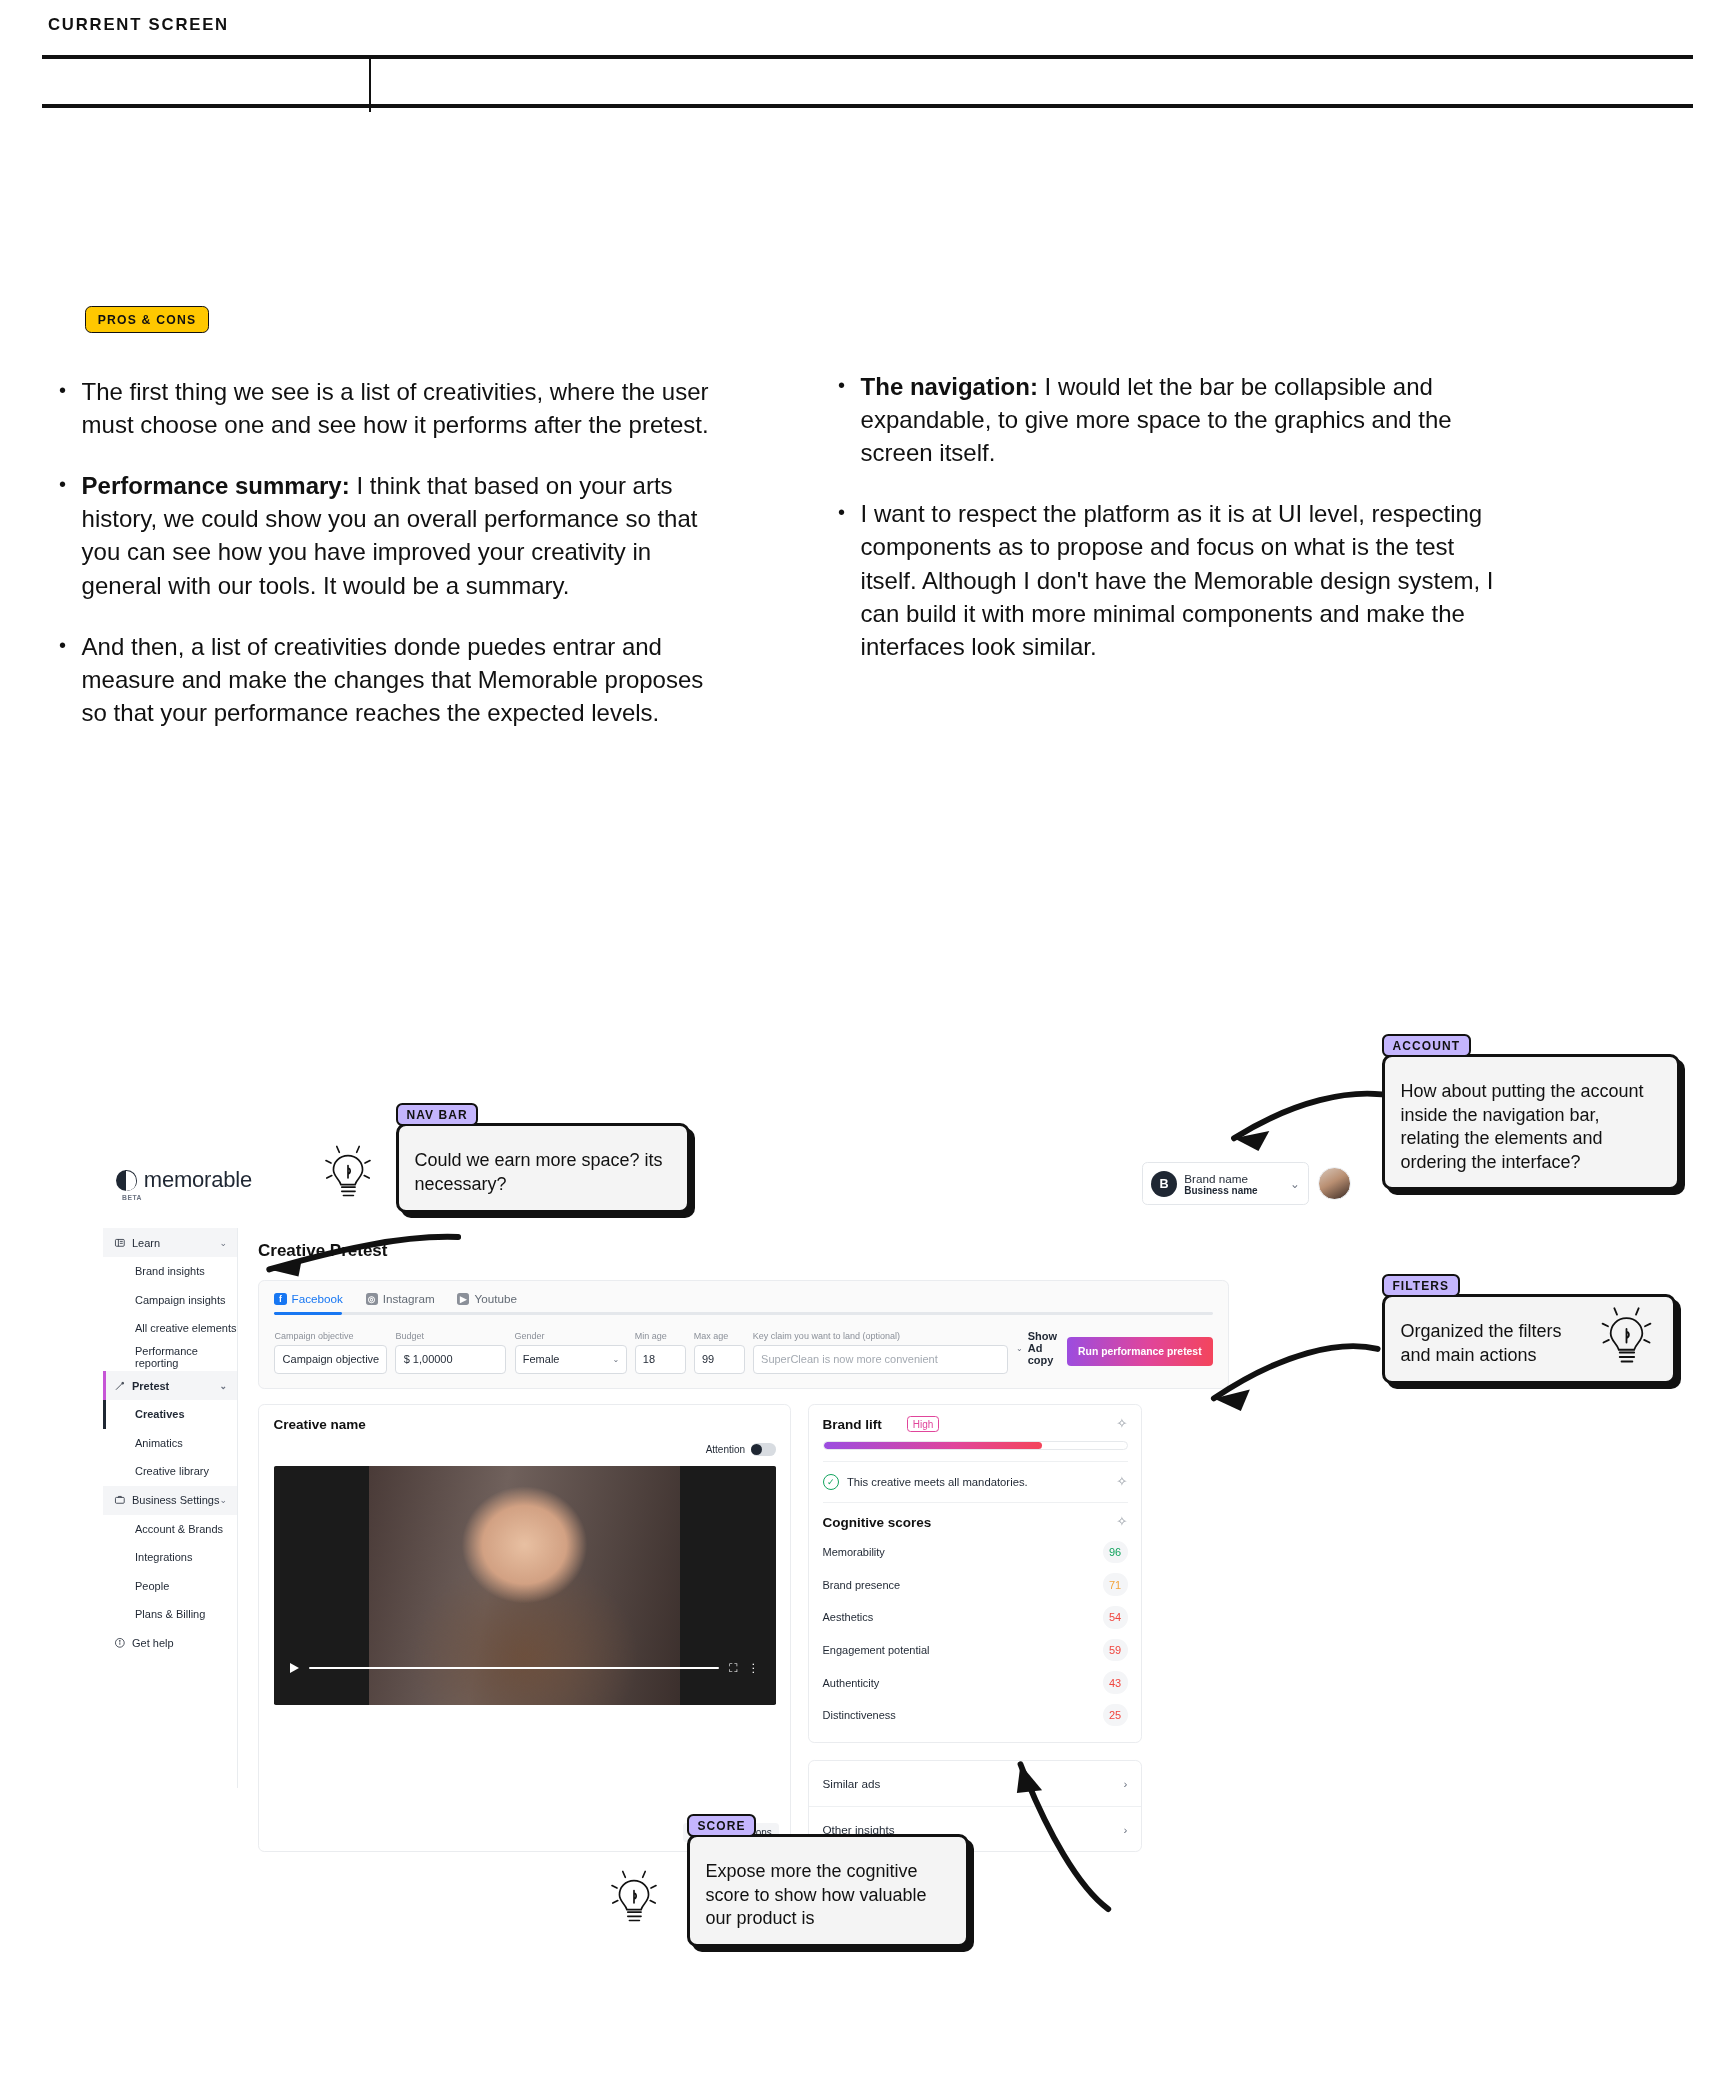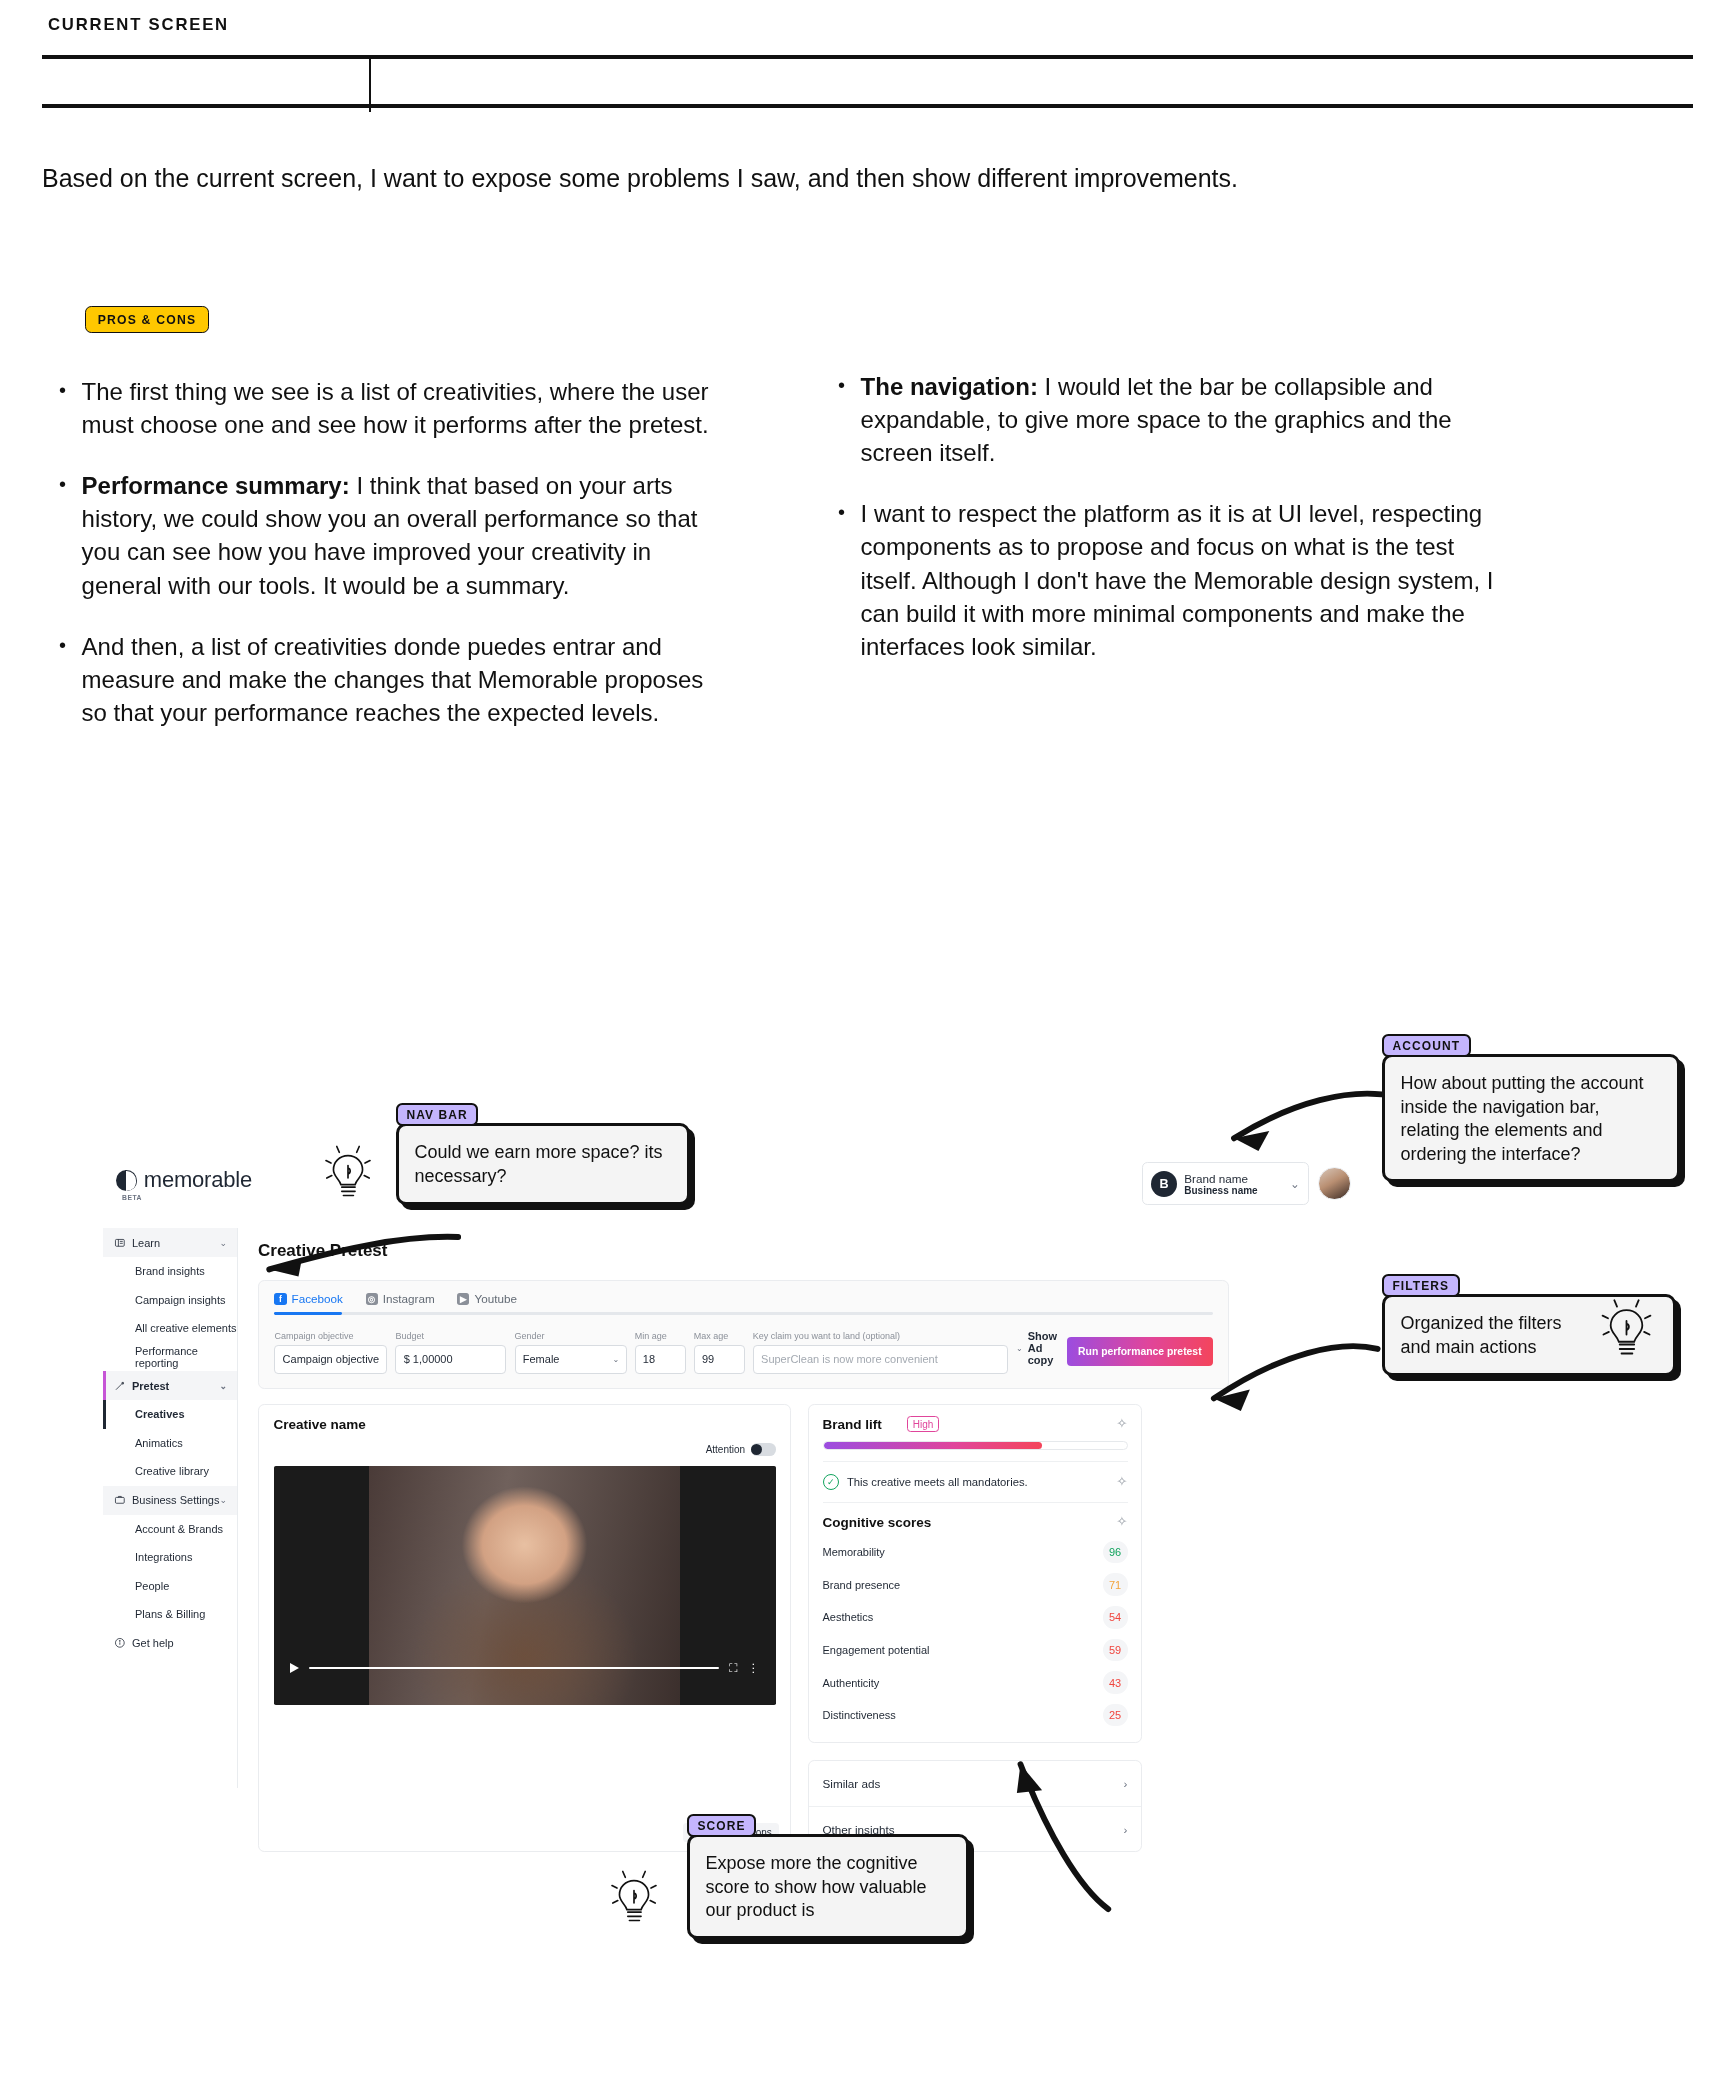--- a/index.html
+++ b/index.html
@@ -359,21 +359,21 @@
   }
   .callout .co-tag {
     position: absolute; left: -3.2px; top: -23.5px;
     background: #c4b5fd; border: 2.7px solid #111111; border-radius: 6.3px;
     padding: 3.2px 8.6px 2.3px 8.6px;
     font-size: 12px; font-weight: 700; letter-spacing: 1.1px; color: #111111;
     white-space: nowrap;
   }
   .callout .co-body {
     padding: 15.4px 15.4px 13.5px 15.4px;
-    font-size: 18px; line-height: 1.3; color: #111111;
+    font-size: 18px; line-height: 1.3; color: #111111; margin-top: 8px;
   }
   .co-navbar  { left: 396px;  top: 1123px; width: 294px; }
   .co-account { left: 1382px; top: 1054px; width: 298px; }
   .co-filters { left: 1382px; top: 1294px; width: 294px; }
   .co-score   { left: 687px; top: 1834px; width: 282px; }
 
   .bulb {
     position: absolute;
     width: 54px; height: 68px;
   }
@@ -386,21 +386,20 @@
 </head>
 <body>
 
 <div class="page">
 
   <div class="header-band">
     <div class="divider"></div>
   </div>
   <div class="header-label">CURRENT SCREEN</div>
 
-  <div class="intro">Based on the current screen, I want to expose some problems I saw, and then show different improvements.</div>
 
   <div class="proscons-pill">
     <span class="pill">PROS &amp; CONS</span>
   </div>
 
   <div class="col-left">
     <div class="bullet">
       <span class="dot">•</span>
       <span class="txt"><b></b><span>The first thing we see is a list of creativities, where the user must choose one and see how it performs after the pretest.</span></span>
     </div>

